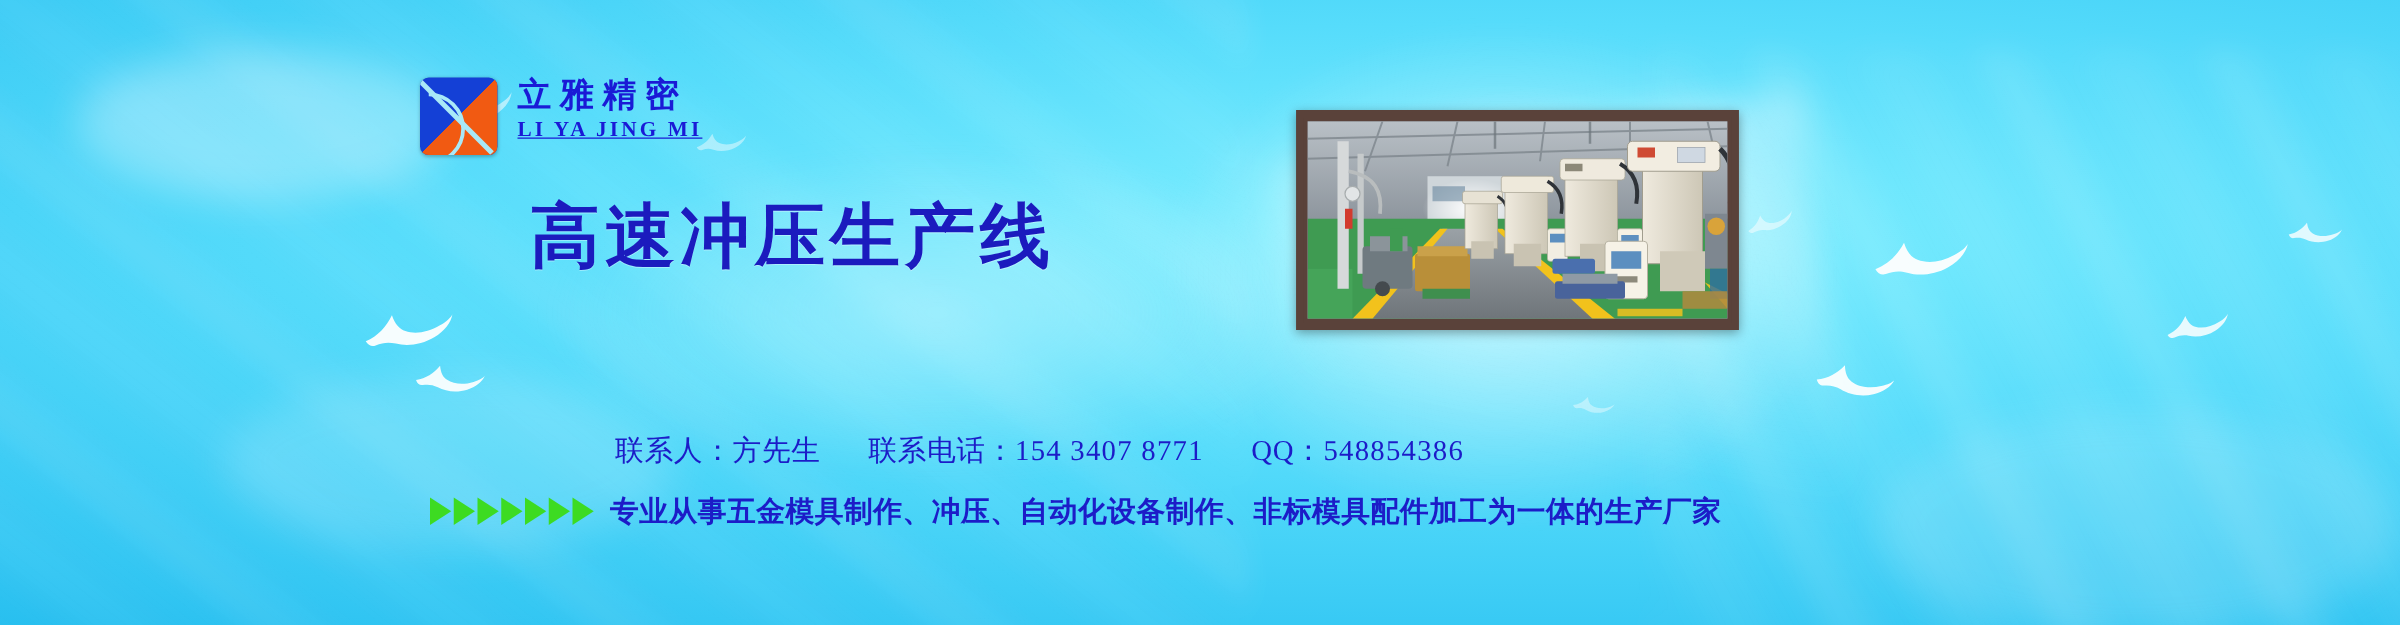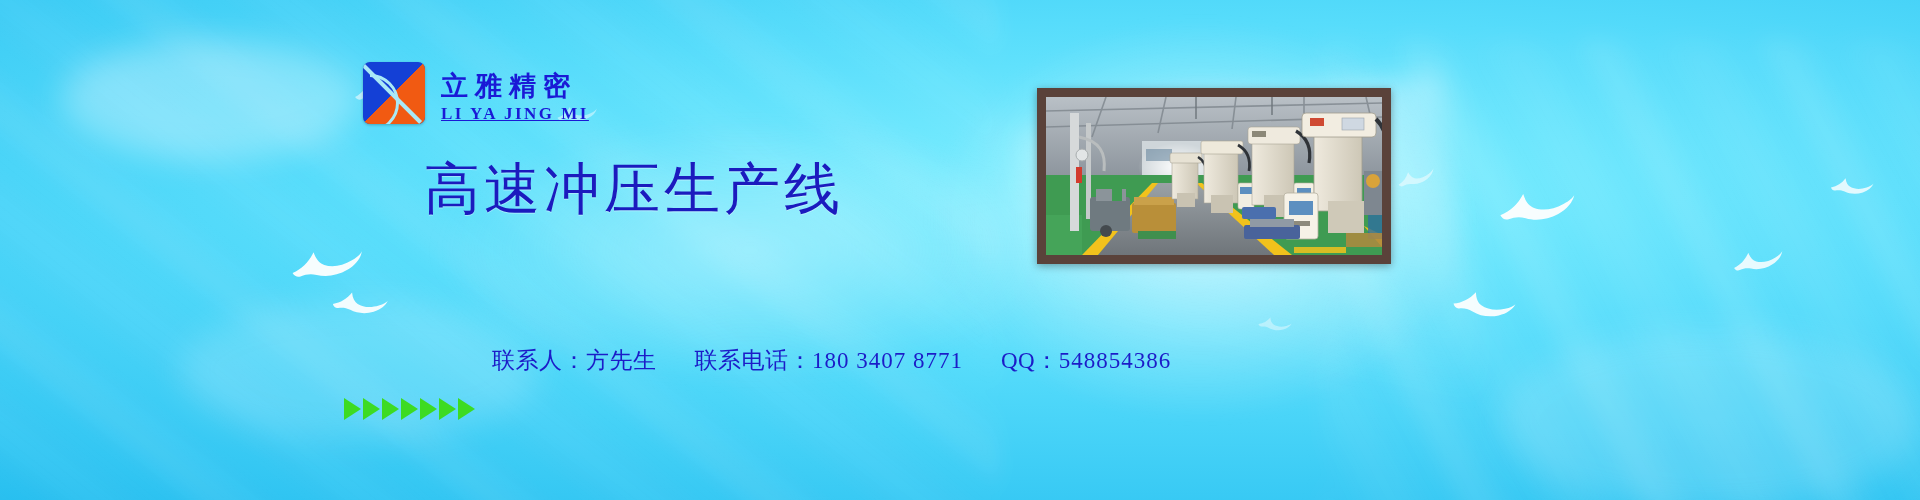--- a/index.html
+++ b/index.html
@@ -59,21 +59,21 @@
     position:absolute;left:1040px;top:100px;width:430px;height:420px;
     background:linear-gradient(200deg, rgba(255,255,255,.38), rgba(255,255,255,0) 60%);
     filter:blur(14px);transform:rotate(-8deg);
   }
   .cloudblob{position:absolute;border-radius:50%;background:rgba(255,255,255,.30);filter:blur(16px);}
 
   
   .bird{position:absolute;fill:#ffffff;opacity:.92;}
 
   
-  .logo-wrap{position:absolute;left:336px;top:62px;display:flex;align-items:flex-end;gap:16px;margin-left:27px;}
+  .logo-wrap{position:absolute;left:336px;top:62px;display:flex;align-items:flex-start;gap:16px;}
   .logo-mark{
     position:relative;width:62px;height:62px;border-radius:7px;overflow:hidden;
     background:#1440d6;
     box-shadow:0 1px 3px rgba(0,0,0,.25);
   }
   .logo-mark .tri-orange{
     position:absolute;inset:0;
     background:linear-gradient(to bottom right, rgba(0,0,0,0) 49.4%, #f15a12 49.6%);
   }
   .logo-mark .slash{
@@ -94,21 +94,21 @@
   .logo-en{
     font-family:"Liberation Serif","DejaVu Serif",serif;
     font-size:17px;font-weight:700;color:#1a1ad6;letter-spacing:2.5px;
     line-height:1.2;margin-top:3px;white-space:nowrap;text-decoration:underline;
   }
 
   
   .headline{
     position:absolute;left:424px;top:152px;
     font-family:"DejaVu Sans","Liberation Sans",sans-serif;
-    font-size:56px;font-weight:400;color:#1b1bbe;letter-spacing:4px;
+    font-size:56px;font-weight:700;color:#1b1bbe;letter-spacing:4px;
     white-space:nowrap;
     text-shadow:0 1px 0 rgba(255,255,255,.35);
   }
 
   
   .photo-glow{
     position:absolute;left:1000px;top:40px;width:420px;height:260px;
     background:radial-gradient(closest-side, rgba(255,255,255,.85), rgba(255,255,255,0) 70%);
     filter:blur(10px);
   }
@@ -323,27 +323,28 @@
         <rect x="322" y="118" width="14" height="24" fill="#2f6fa0" opacity=".8"></rect>
         <circle cx="327" cy="84" r="7" fill="#d9a33a"></circle>
         <rect x="300" y="136" width="36" height="14" fill="#b08a3e" opacity=".85"></rect>
 
         <rect x="0" y="0" width="336" height="158" fill="none"></rect>
       </svg>
     </div>
   </div>
 
   <div class="contact">
-    <span>联系人：</span><span>方先生</span><span class="gap"></span><span>联系电话：</span><span class="num">180 3407 8771</span><span class="gap"></span><span>QQ：</span><span class="num">548854386</span>
+    <span>联系人：</span><span>方先生</span><span class="gap"></span><span>联系电话：</span><span class="num">154 3407 8771</span><span class="gap"></span><span>QQ：</span><span class="num">548854386</span>
   </div>
 
   <div class="arrows" id="arrows">
       <div class="arrow"></div>
       <div class="arrow"></div>
       <div class="arrow"></div>
       <div class="arrow"></div>
       <div class="arrow"></div>
       <div class="arrow"></div>
       <div class="arrow"></div>
     </div>
 
+  <div class="tagline">专业从事五金模具制作、冲压、自动化设备制作、非标模具配件加工为一体的生产厂家</div>
 
 </div>
 
 </body></html>

